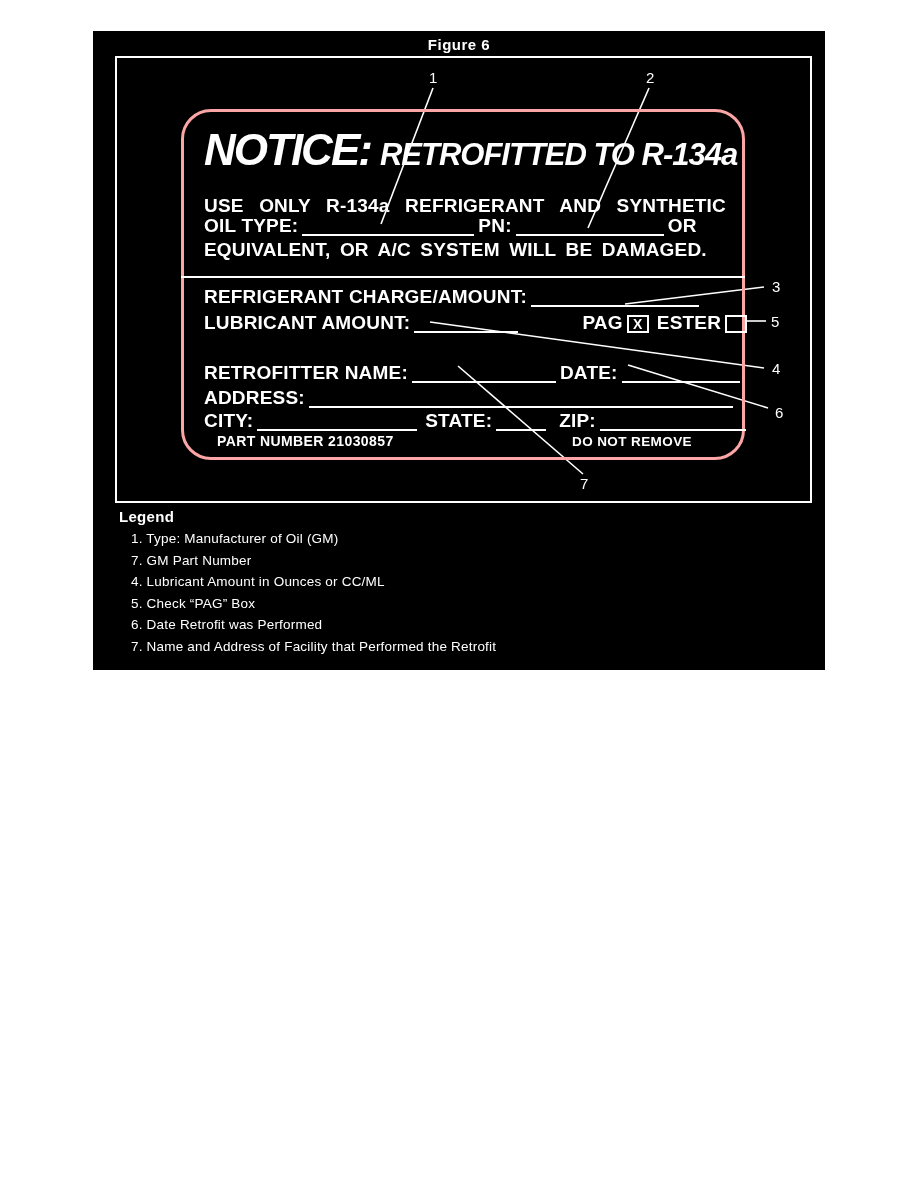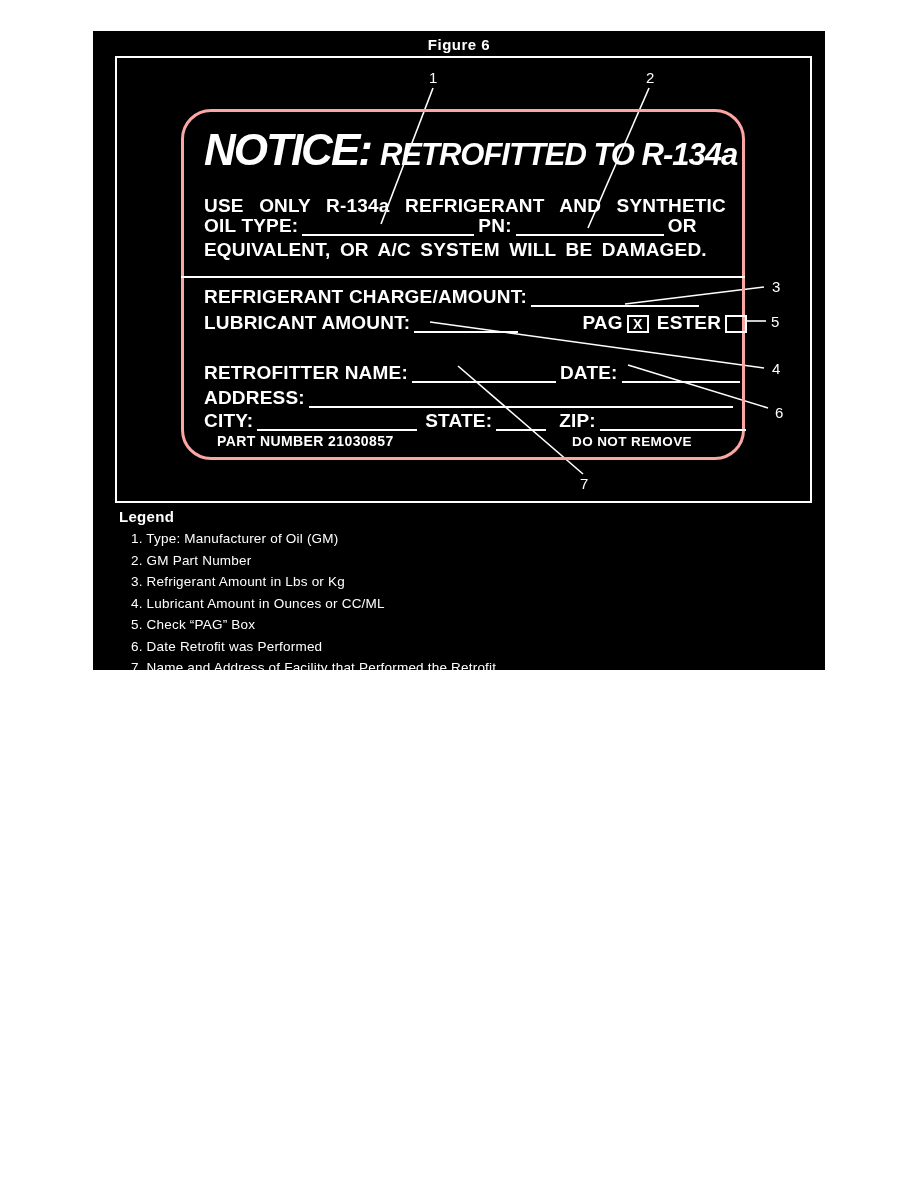--- a/index.html
+++ b/index.html
@@ -148,21 +148,20 @@
   <div class="co co2">2</div>
   <div class="co co3">3</div>
   <div class="co co4">4</div>
   <div class="co co5">5</div>
   <div class="co co6">6</div>
   <div class="co co7">7</div>
 
   <div class="legend">
     <div class="legend-title">Legend</div>
     <div class="legend-item">1. Type: Manufacturer of Oil (GM)</div>
-    <div class="legend-item">2. GM Part Number</div>
-    <div class="legend-item">3. Refrigerant Amount in Lbs or Kg</div>
+    <div class="legend-item">7. GM Part Number</div>
     <div class="legend-item">4. Lubricant Amount in Ounces or CC/ML</div>
     <div class="legend-item">5. Check “PAG” Box</div>
     <div class="legend-item">6. Date Retrofit was Performed</div>
     <div class="legend-item">7. Name and Address of Facility that Performed the Retrofit</div>
   </div>
 
 </div>
 
 </body></html>

